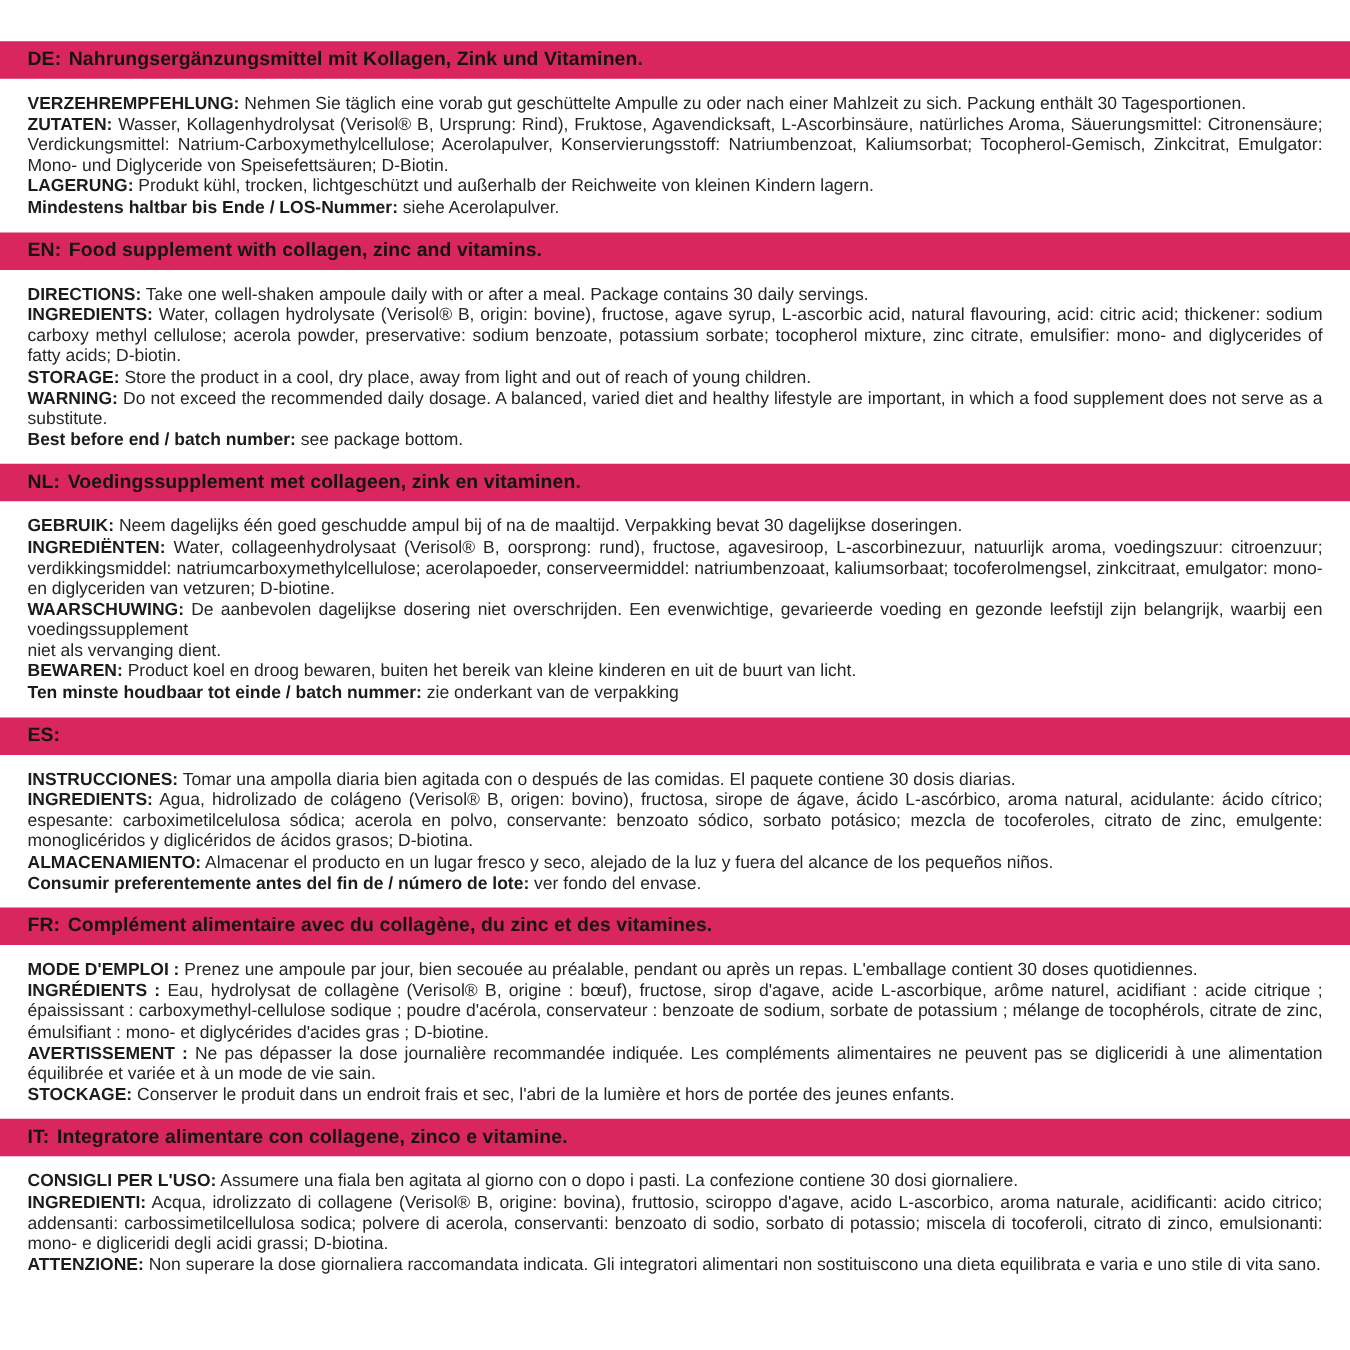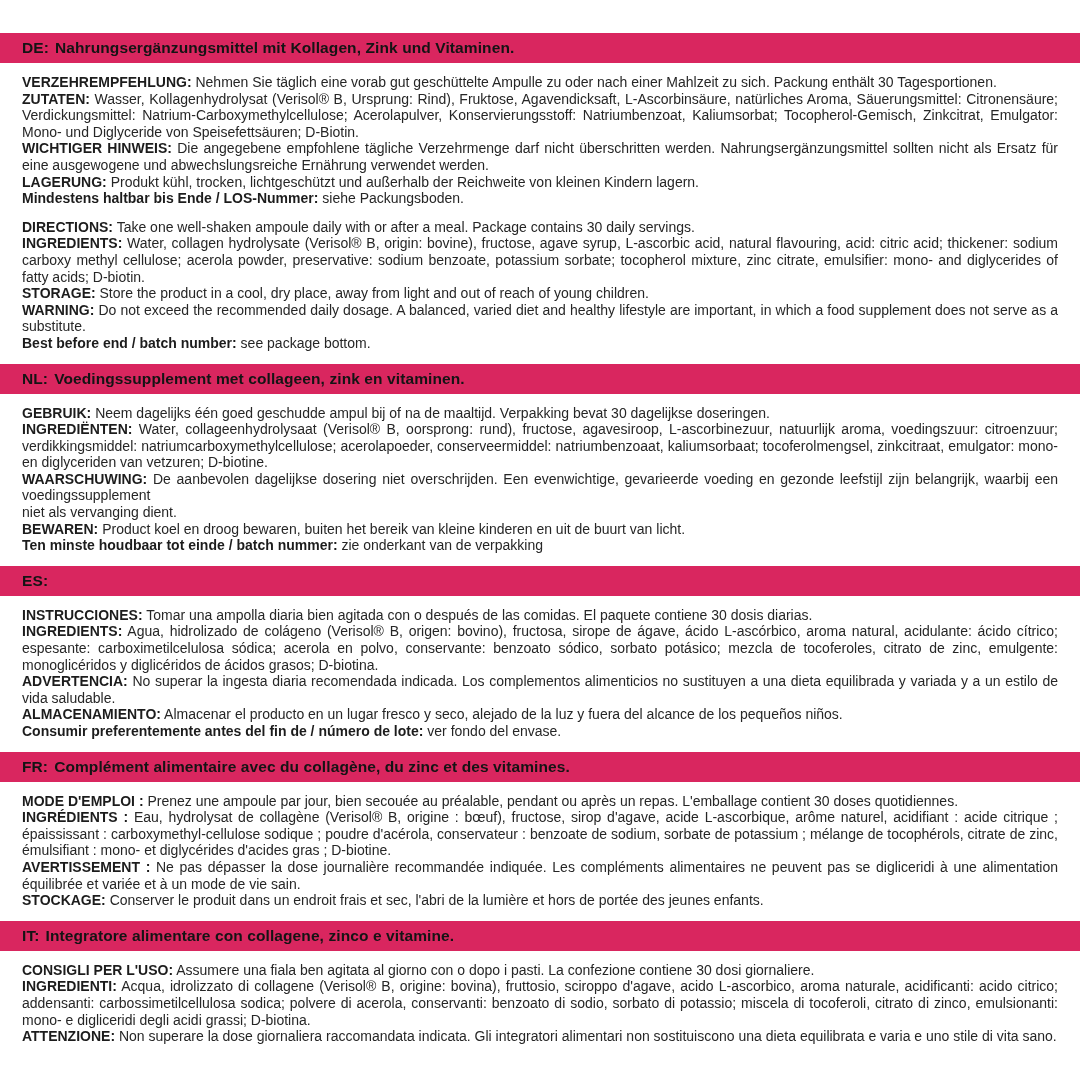--- a/index.html
+++ b/index.html
@@ -52,29 +52,32 @@
   <section class="lang-section">
     <div class="lang-bar">
       <span class="lang-code">DE:</span>
       <span class="lang-title">Nahrungsergänzungsmittel mit Kollagen, Zink und Vitaminen.</span>
     </div>
     <div class="lang-body">
   <p class="para"><b class="para-label">VERZEHREMPFEHLUNG:</b> <span class="para-text">Nehmen Sie täglich eine vorab gut geschüttelte Ampulle zu oder nach einer Mahlzeit zu sich. Packung enthält 30 Tagesportionen.</span></p>
 
   <p class="para"><b class="para-label">ZUTATEN:</b> <span class="para-text">Wasser, Kollagenhydrolysat (Verisol® B, Ursprung: Rind), Fruktose, Agavendicksaft, L-Ascorbinsäure, natürliches Aroma, Säuerungsmittel: Citronensäure; Verdickungsmittel: Natrium-Carboxymethylcellulose; Acerolapulver, Konservierungsstoff: Natriumbenzoat, Kaliumsorbat; Tocopherol-Gemisch, Zinkcitrat, Emulgator: Mono- und Diglyceride von Speisefettsäuren; D-Biotin.</span></p>
 
-  <p class="para"><b class="para-label">WICHTIGER HINWEIS:</b> <span class="para-text">Die angegebene empfohlene tägliche Verzehrmenge darf nicht überschritten werden. Nahrungsergänzungsmittel sollten nicht als Ersatz für eine ausgewogene und abwechslungsreiche Ernährung verwendet werden.</span></p>
 
   <p class="para"><b class="para-label">LAGERUNG:</b> <span class="para-text">Produkt kühl, trocken, lichtgeschützt und außerhalb der Reichweite von kleinen Kindern lagern.</span></p>
 
-  <p class="para"><b class="para-label">Mindestens haltbar bis Ende / LOS-Nummer:</b> <span class="para-text">siehe Packungsboden.</span></p>
+  <p class="para"><b class="para-label">Mindestens haltbar bis Ende / LOS-Nummer:</b> <span class="para-text">siehe Acerolapulver.</span></p>
 </div>
   </section>
 
   <section class="lang-section">
+    <div class="lang-bar">
+      <span class="lang-code">EN:</span>
+      <span class="lang-title">Food supplement with collagen, zinc and vitamins.</span>
+    </div>
     <div class="lang-body">
   <p class="para"><b class="para-label">DIRECTIONS:</b> <span class="para-text">Take one well-shaken ampoule daily with or after a meal. Package contains 30 daily servings.</span></p>
 
   <p class="para"><b class="para-label">INGREDIENTS:</b> <span class="para-text">Water, collagen hydrolysate (Verisol® B, origin: bovine), fructose, agave syrup, L-ascorbic acid, natural flavouring, acid: citric acid; thickener: sodium carboxy methyl cellulose; acerola powder, preservative: sodium benzoate, potassium sorbate; tocopherol mixture, zinc citrate, emulsifier: mono- and diglycerides of fatty acids; D-biotin.</span></p>
 
   <p class="para"><b class="para-label">STORAGE:</b> <span class="para-text">Store the product in a cool, dry place, away from light and out of reach of young children.</span></p>
 
   <p class="para"><b class="para-label">WARNING:</b> <span class="para-text">Do not exceed the recommended daily dosage. A balanced, varied diet and healthy lifestyle are important, in which a food supplement does not serve as a substitute.</span></p>
 
   <p class="para"><b class="para-label">Best before end / batch number:</b> <span class="para-text">see package bottom.</span></p>
@@ -102,21 +105,20 @@
 
   <section class="lang-section">
     <div class="lang-bar">
       <span class="lang-code">ES:</span>
     </div>
     <div class="lang-body">
   <p class="para"><b class="para-label">INSTRUCCIONES:</b> <span class="para-text">Tomar una ampolla diaria bien agitada con o después de las comidas. El paquete contiene 30 dosis diarias.</span></p>
 
   <p class="para"><b class="para-label">INGREDIENTS:</b> <span class="para-text">Agua, hidrolizado de colágeno (Verisol® B, origen: bovino), fructosa, sirope de ágave, ácido L-ascórbico, aroma natural, acidulante: ácido cítrico; espesante: carboximetilcelulosa sódica; acerola en polvo, conservante: benzoato sódico, sorbato potásico; mezcla de tocoferoles, citrato de zinc, emulgente: monoglicéridos y diglicéridos de ácidos grasos; D-biotina.</span></p>
 
-  <p class="para"><b class="para-label">ADVERTENCIA:</b> <span class="para-text">No superar la ingesta diaria recomendada indicada. Los complementos alimenticios no sustituyen a una dieta equilibrada y variada y a un estilo de vida saludable.</span></p>
 
   <p class="para"><b class="para-label">ALMACENAMIENTO:</b> <span class="para-text">Almacenar el producto en un lugar fresco y seco, alejado de la luz y fuera del alcance de los pequeños niños.</span></p>
 
   <p class="para"><b class="para-label">Consumir preferentemente antes del fin de / número de lote:</b> <span class="para-text">ver fondo del envase.</span></p>
 </div>
   </section>
 
   <section class="lang-section">
     <div class="lang-bar">
       <span class="lang-code">FR:</span>

